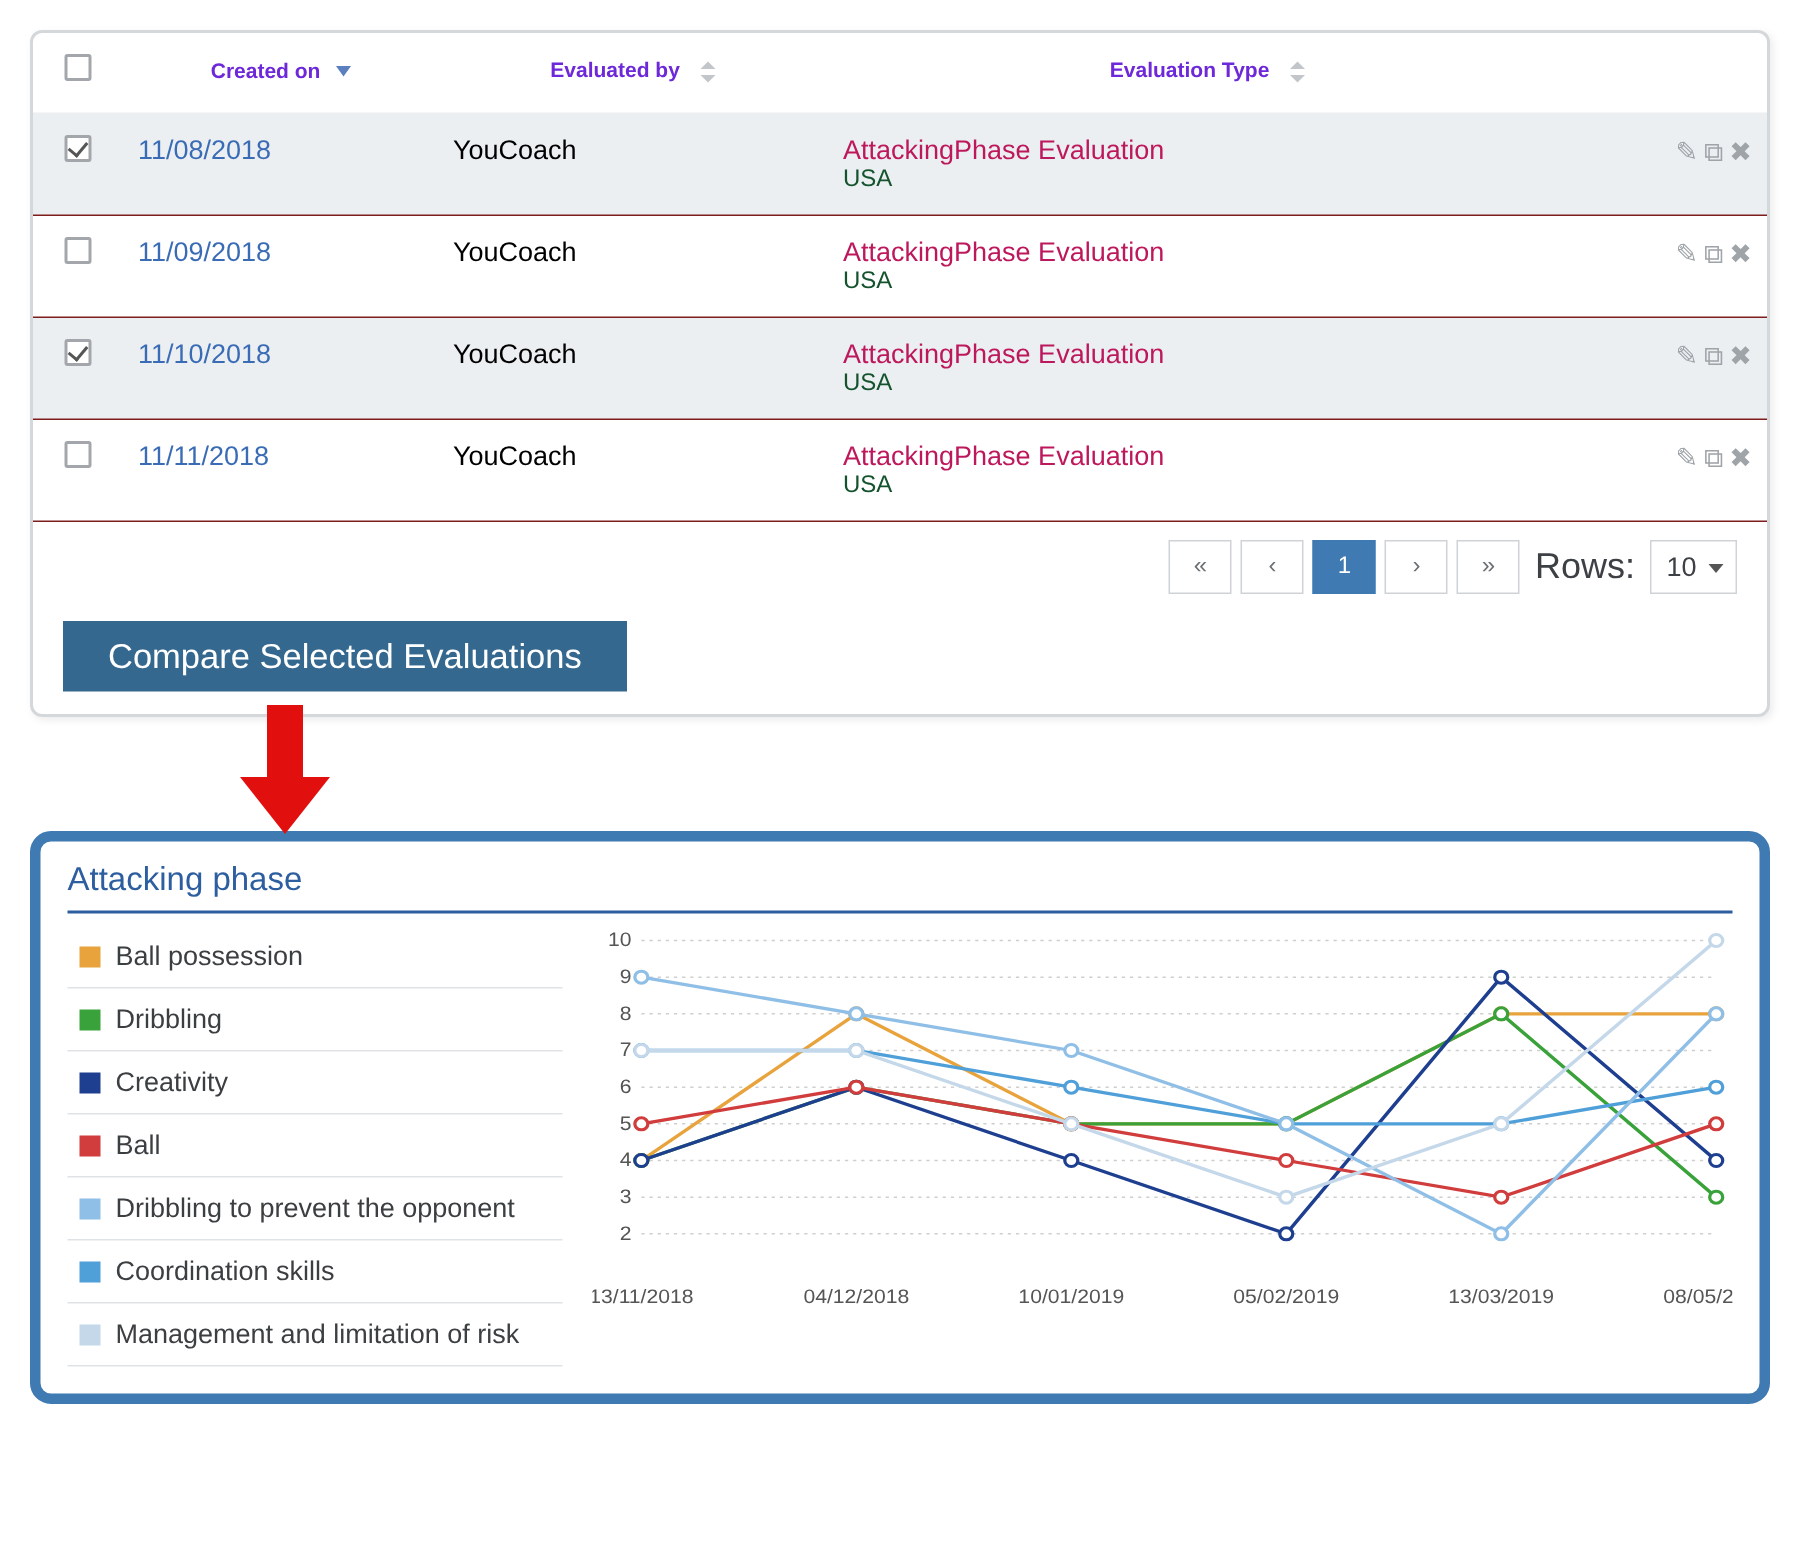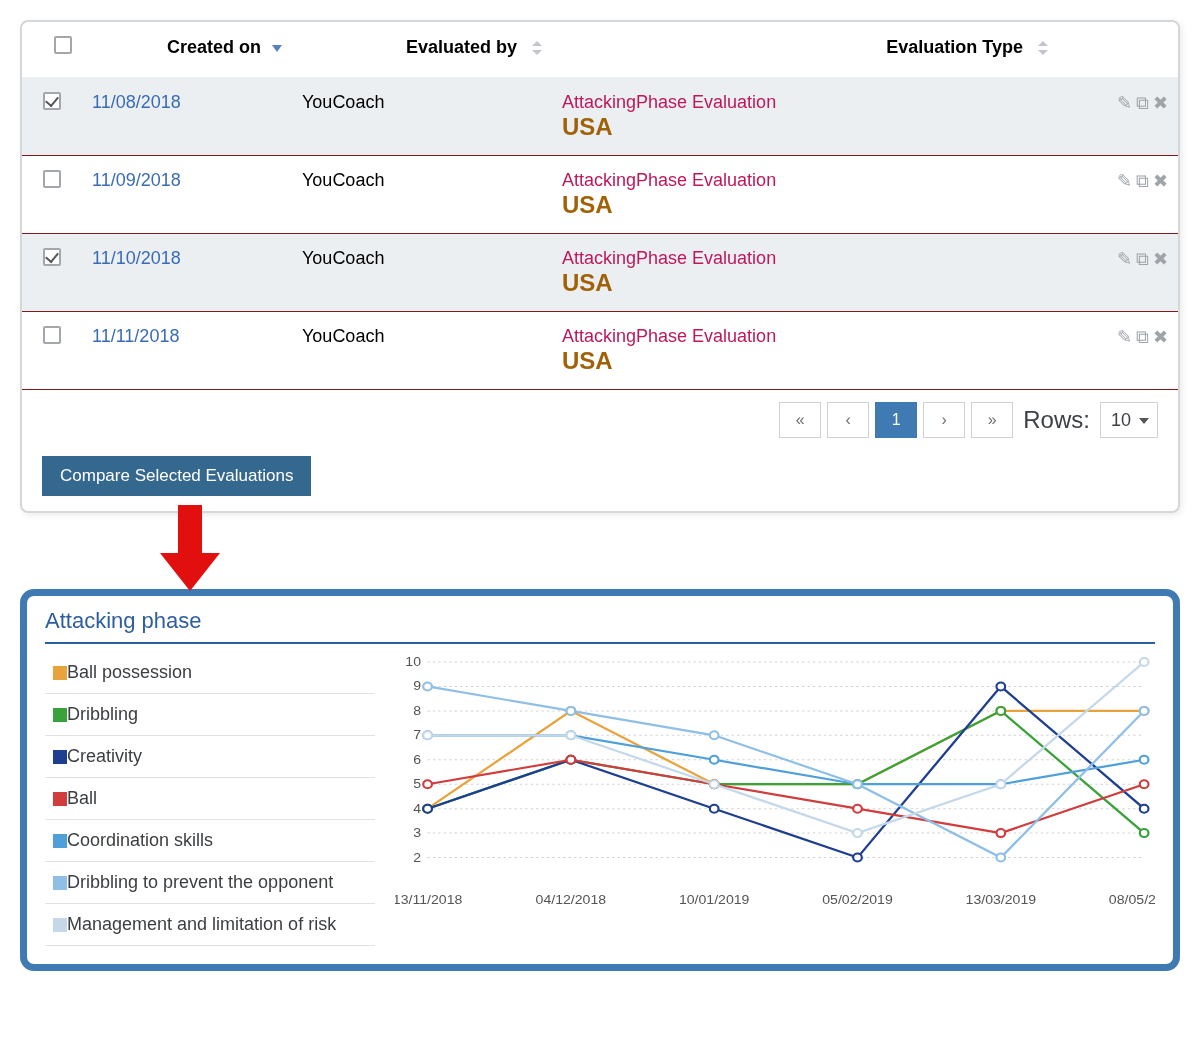--- a/index.html
+++ b/index.html
@@ -15,24 +15,24 @@
     border-radius: 8px;
     padding: 0 0 15px 0;
     box-shadow: 2px 2px 6px rgba(0,0,0,0.08);
     background:#fff;
   }
   table.eval {
     width: 100%;
     border-collapse: collapse;
   }
   table.eval th {
-    text-align: right;
+    text-align: center;
     font-weight: 600;
-    font-size: 18px;
-    color: #000000;
+    font-size: 14px;
+    color: #6d28d9;
     padding: 14px 10px 18px 10px;
     border-bottom: 1px solid #eceef0;
   }
   table.eval td {
     padding: 14px 10px;
     font-size: 18px;
     vertical-align: top;
     border-bottom: 1px solid #7f1d1d;
   }
   table.eval tr.row-sel td { background:#eceff2; }
@@ -46,21 +46,21 @@
     border:2px solid #a3a7ab; border-radius:2px;
     position:relative; background:#fff;
   }
   .chk.on::after{
     content:""; position:absolute; left:3px; top:0px;
     width:6px; height:10px; border:solid #555;
     border-width:0 2px 2px 0; transform:rotate(40deg);
   }
   .date-link { color:#3a6cb6; }
   .ev-type { color:#be185d; }
-  .ev-sub  { color:#a16207; font-size:24px;font-weight:bold; }
+  .ev-sub  { color:#14532d; font-size:16px; }
   .sort-tri {
     display:inline-block; margin-left:6px;
     border-left:5px solid transparent;
     border-right:5px solid transparent;
     border-top:7px solid #5b7fbf;
     vertical-align:middle;
   }
   .sort-dbl {
     display:inline-block; width:10px; height:14px; position:relative;
     margin-left:10px; vertical-align:middle;
@@ -91,21 +91,21 @@
     font-size:18px; color:#3d4145; position:relative; display:flex; align-items:center;
   }
   .rows-sel::after{
     content:""; position:absolute; right:8px; top:50%; margin-top:-2px;
     border-left:5px solid transparent; border-right:5px solid transparent;
     border-top:6px solid #555;
   }
   .compare-btn{
     margin: 18px 0 0 20px;
     background:#35688f; color:#fff; border:none;
-    padding:10px 18px; font-size:17px; cursor:pointer;
+    padding:10px 30px; font-size:23px; cursor:pointer;
   }
   
   .big-arrow{
     position:relative; width:60px; height:80px; margin-left:140px;
   }
   .big-arrow .shaft{
     position:absolute; left:18px; top:-8px; width:24px; height:55px; background:#e20f0f;
   }
   .big-arrow .head{
     position:absolute; left:0; top:40px;
@@ -121,21 +121,21 @@
   .chart-title{
     color:#2d5e9f; font-size:22px; font-weight:500;
     border-bottom:2px solid #2d5e9f; padding-bottom:8px; margin-bottom:8px;
   }
   .chart-body{ display:flex; gap:20px; }
   .legend{
     width:330px;
   }
   .leg-item{
     padding:10px 8px; border-bottom:1px solid #e0e3e6;
-    display:flex; align-items:flex-start; 
+    display:flex; align-items:flex-start; gap:10px;
     font-size:18px; color:#3c3f42;
   }
   .leg-sw{ width:14px; height:14px; margin-top:4px; flex:none;}
   .plot-wrap{ flex:1; position:relative; }
   svg.plot{ width:100%; height:260px; }
   .grid-line{ stroke:#cfcfcf; stroke-width:1; stroke-dasharray:2 3;}
   .ytick{ font-size:13px; fill:#555; }
   .xtick{ font-size:13px; fill:#555; }
   .series{ fill:none; stroke-width:2.2;}
   .pt{ stroke-width:2; }
@@ -247,26 +247,26 @@
         </div>
         <div class="leg-item">
           <span class="leg-sw" style="background:#1e3f8f"></span>
           <span>Creativity</span>
         </div>
         <div class="leg-item">
           <span class="leg-sw" style="background:#d13c3c"></span>
           <span>Ball</span>
         </div>
         <div class="leg-item">
+          <span class="leg-sw" style="background:#8fbfe6"></span>
+          <span>Dribbling to prevent the opponent</span>
+        </div>
+        <div class="leg-item">
           <span class="leg-sw" style="background:#4f9fd9"></span>
           <span>Coordination skills</span>
-        </div>
-        <div class="leg-item">
-          <span class="leg-sw" style="background:#8fbfe6"></span>
-          <span>Dribbling to prevent the opponent</span>
         </div>
         <div class="leg-item">
           <span class="leg-sw" style="background:#c4d8ea"></span>
           <span>Management and limitation of risk</span>
         </div>
       </div>
     <div class="plot-wrap">
       <svg class="plot" id="plot" viewBox="0 0 700 260" preserveAspectRatio="none">
           <line class="grid-line" x1="30" y1="205.55555555555554" x2="690" y2="205.55555555555554"></line>
           <text class="ytick" x="24" y="209.55555555555554" text-anchor="end">2</text>

